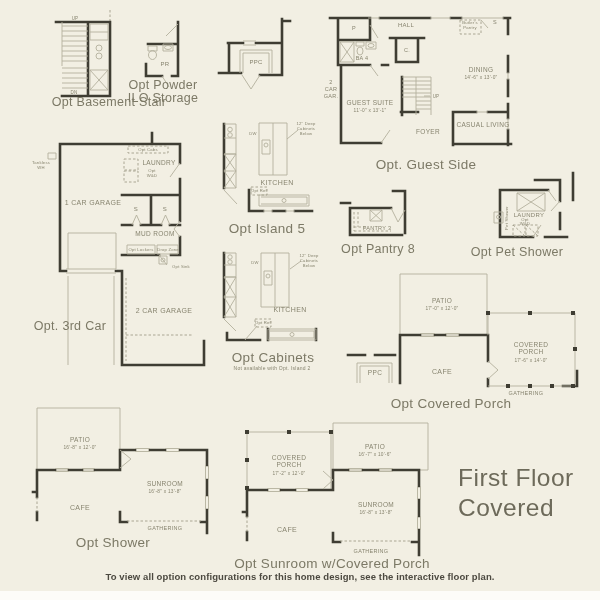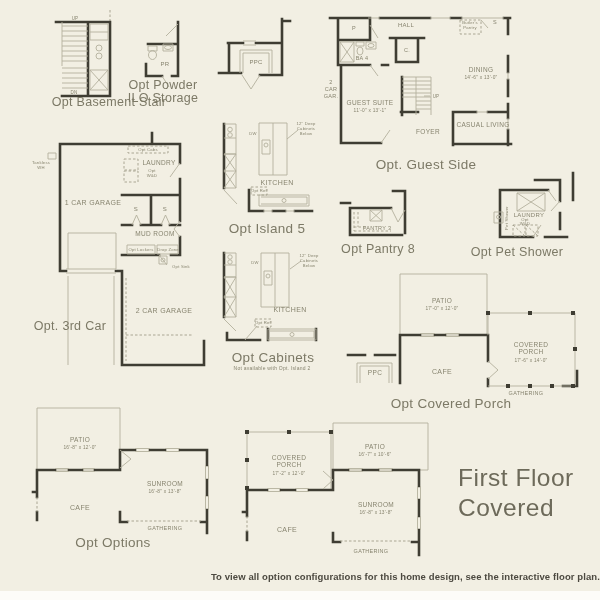--- a/index.html
+++ b/index.html
@@ -11,21 +11,21 @@
   .l{stroke:#b3b09d;stroke-width:0.9;fill:none;}
   .d{stroke:#a19e8b;stroke-width:0.9;fill:none;stroke-dasharray:2.5 2;}
   .post{fill:#3f3d33;stroke:none;}
   .lbl{position:absolute;transform:translate(-50%,-50%) scale(var(--s,1));white-space:nowrap;
        color:#87846f;font-size:10px;letter-spacing:.5px;}
   .vert{transform:translate(-50%,-50%) rotate(-90deg) scale(var(--s,1));}
   .t42{--s:.42}.t45{--s:.45}.t48{--s:.48}.t50{--s:.5}.t55{--s:.55}.t60{--s:.6}.t65{--s:.65}.t70{--s:.7}
   .opt{font-size:13.5px;color:#7c7966;letter-spacing:.3px;--s:1;}
   .optsm{font-size:12.5px;color:#7c7966;letter-spacing:.3px;--s:1;}
   .title{position:absolute;left:458px;top:463px;color:#6d6a5a;font-size:24.5px;line-height:30px;letter-spacing:.5px;}
-  .footer{position:absolute;left:0;right:0;top:571px;text-align:right;font-size:9.5px;font-weight:bold;color:#4c4940;letter-spacing:.1px;}
+  .footer{position:absolute;left:0;right:0;top:571px;text-align:center;font-size:9.5px;font-weight:bold;color:#4c4940;letter-spacing:.1px;}
   .strip{position:absolute;left:0;right:0;top:591px;height:9px;background:#fdfcf8;}
 </style>
 </head>
 <body>
 
 <div class="page">
 
   <div class="plan" style="left:48px;top:10px;width:120px;height:100px">
     <svg viewBox="0 0 120 100" width="120" height="100">
       <path class="d" d="M62 0 V12"></path>
@@ -227,21 +227,21 @@
       <path class="l" d="M30 68.5 H44 M30 71.5 H44 M57 68.5 H70 M57 71.5 H70 M110 48.5 H125 M110 51.5 H125 M140 48.5 H155 M140 51.5 H155 M180.5 65 V80 M183.5 65 V80 M180.5 95 V110 M183.5 95 V110"></path>
       <path class="l" d="M95 50 L106 59 L95 68"></path>
       <path class="d" d="M12 97 V112 M102 121 H176"></path>
     </svg>
     <span class="lbl t65" style="left:55px;top:40px">PATIO</span>
     <span class="lbl t48" style="left:55px;top:47px">16'-8" x 12'-0"</span>
     <span class="lbl t65" style="left:140px;top:84px">SUNROOM</span>
     <span class="lbl t48" style="left:140px;top:91px">16'-8" x 13'-8"</span>
     <span class="lbl t70" style="left:55px;top:108px">CAFE</span>
     <span class="lbl t55" style="left:140px;top:128px">GATHERING</span>
-    <span class="lbl opt" style="left:88px;top:142px">Opt Options</span>
+    <span class="lbl opt" style="left:88px;top:142px">Opt Shower</span>
   </div>
 
   <div class="plan" style="left:235px;top:420px;width:200px;height:150px">
     <svg viewBox="0 0 200 150" width="200" height="150">
       <path class="l" d="M12 12 H96 V70 M12 12 V70 M98 3 H193 V50 H98 Z"></path>
       <g>
         <rect class="post" x="10" y="10" width="4" height="4"></rect>
           <rect class="post" x="52" y="10" width="4" height="4"></rect>
           <rect class="post" x="94" y="10" width="4" height="4"></rect>
         <rect class="post" x="10" y="38" width="4" height="4"></rect>
@@ -254,20 +254,21 @@
     </svg>
     <span class="lbl t65" style="left:54px;top:38px">COVERED</span>
     <span class="lbl t65" style="left:54px;top:45px">PORCH</span>
     <span class="lbl t48" style="left:54px;top:53px">17'-2" x 12'-0"</span>
     <span class="lbl t65" style="left:140px;top:27px">PATIO</span>
     <span class="lbl t48" style="left:140px;top:34px">16'-7" x 10'-6"</span>
     <span class="lbl t65" style="left:141px;top:85px">SUNROOM</span>
     <span class="lbl t48" style="left:141px;top:92px">16'-8" x 13'-8"</span>
     <span class="lbl t70" style="left:52px;top:110px">CAFE</span>
     <span class="lbl t55" style="left:136px;top:131px">GATHERING</span>
+    <span class="lbl opt" style="left:97px;top:143px">Opt Sunroom w/Covered Porch</span>
   </div>
 
   <div class="title">
     <div>First Floor</div>
     <div>Covered</div>
   </div>
 
   <div class="footer">To view all option configurations for this home design, see the interactive floor plan.</div>
   <div class="strip"></div>
 </div>

